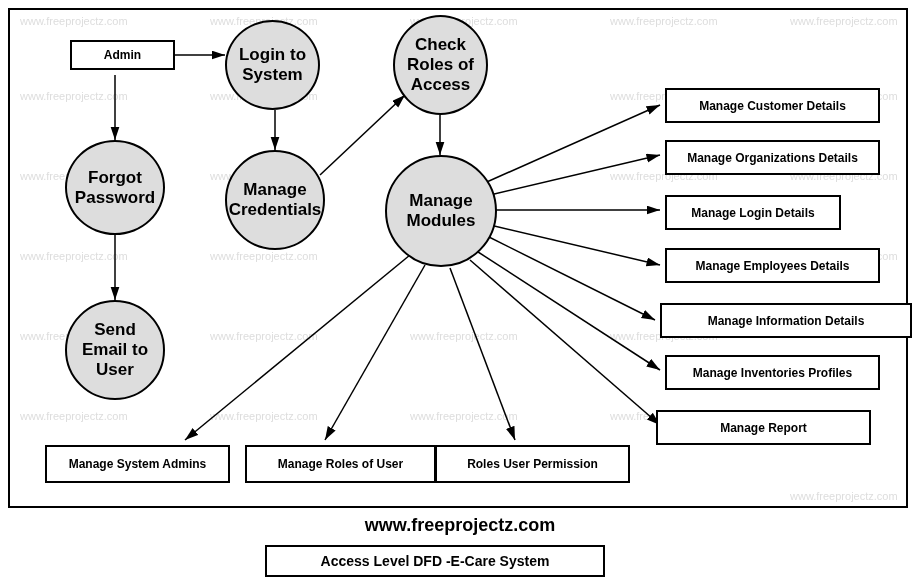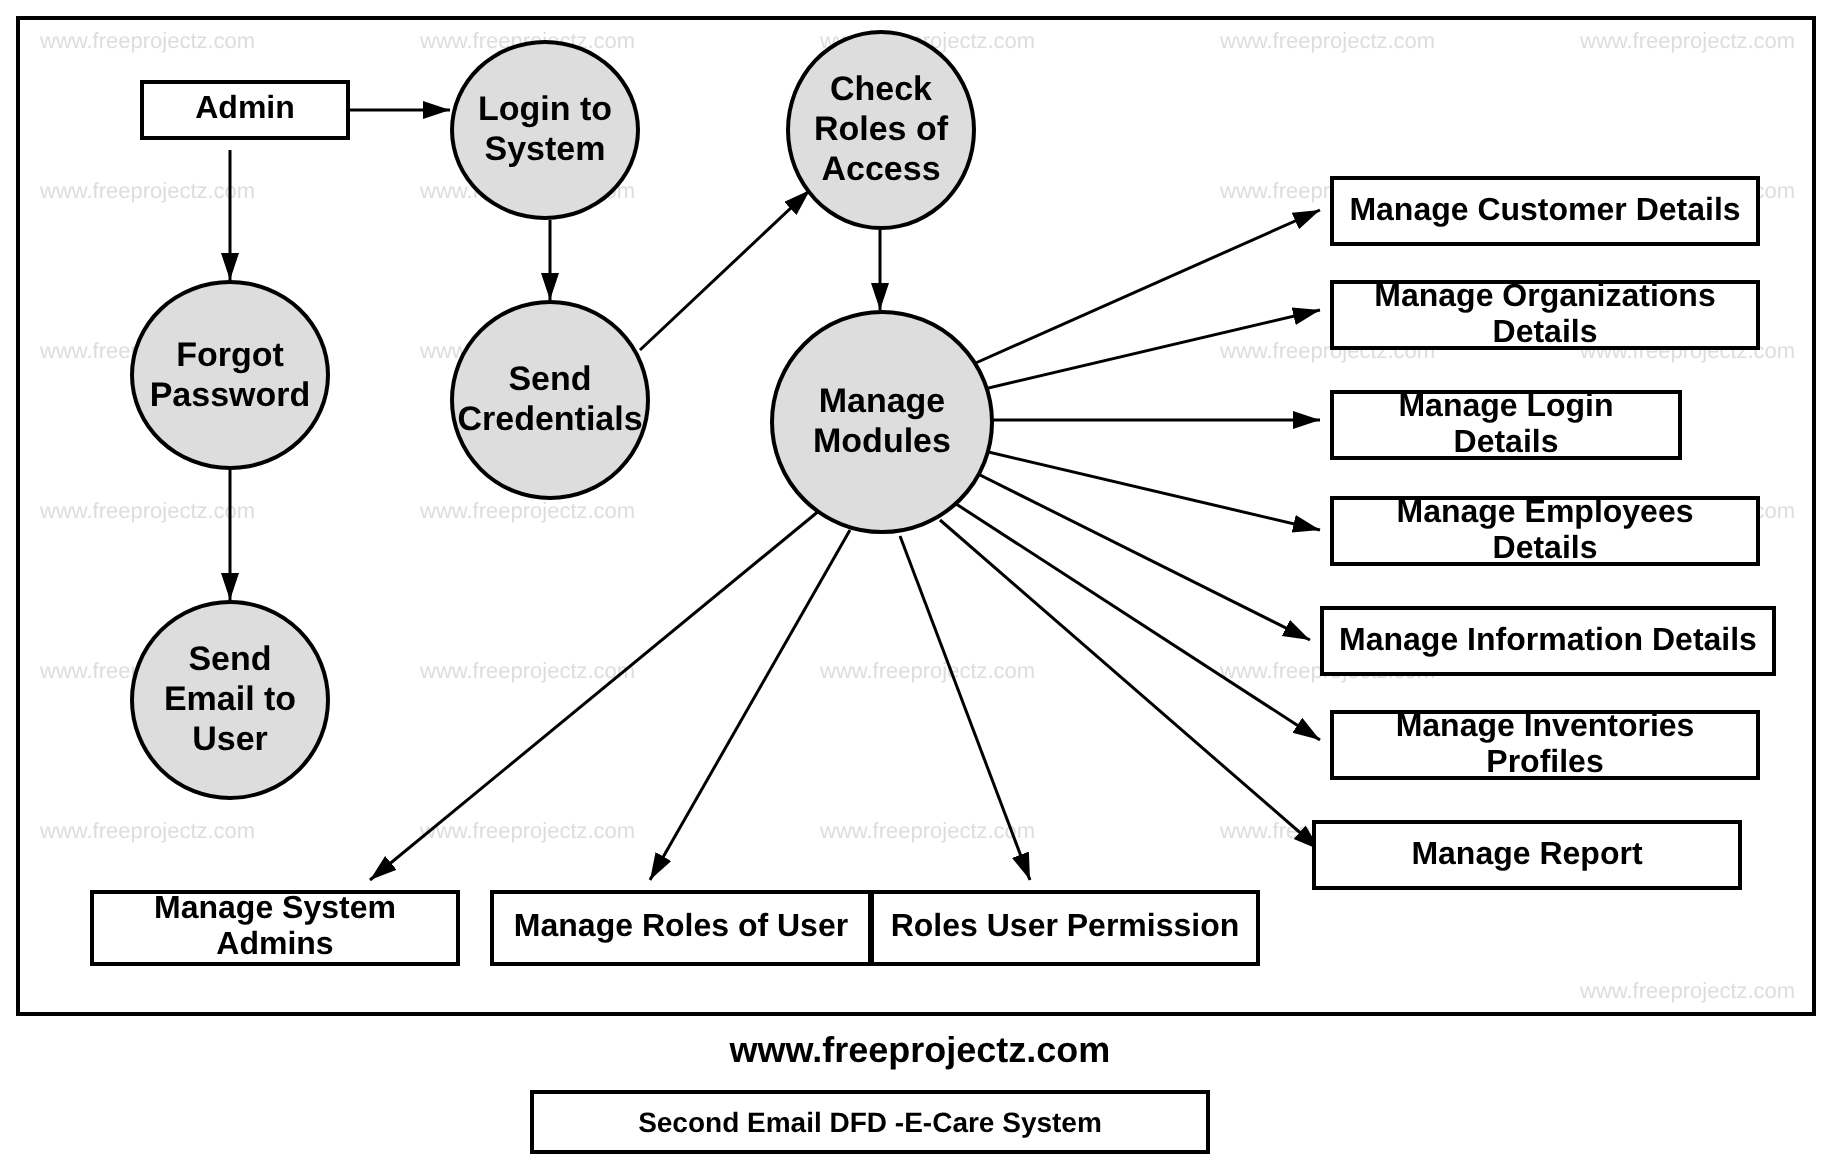--- a/index.html
+++ b/index.html
@@ -39,21 +39,21 @@
       padding: 5px;
     }
     .rect {
       position: absolute;
       background: #fff;
       border: 2px solid #000;
       display: flex;
       align-items: center;
       justify-content: center;
       text-align: center;
-      font-size: 16px;
+      font-size: 12px;
       font-weight: bold;
       padding: 4px;
     }
     .title-rect {
       position: absolute;
       background: #fff;
       border: 2px solid #000;
       display: flex;
       align-items: center;
       justify-content: center;
@@ -150,21 +150,21 @@
 
   <div class="circle" style="left:383px;top:5px;width:95px;height:100px">
     <span>Check Roles of Access</span>
   </div>
 
   <div class="circle" style="left:55px;top:130px;width:100px;height:95px">
     <span>Forgot Password</span>
   </div>
 
   <div class="circle" style="left:215px;top:140px;width:100px;height:100px">
-    <span>Send Credentials</span>
+    <span>Manage Credentials</span>
   </div>
 
   <div class="circle" style="left:375px;top:145px;width:112px;height:112px">
     <span>Manage Modules</span>
   </div>
 
   <div class="circle" style="left:55px;top:290px;width:100px;height:100px">
     <span>Send Email to User</span>
   </div>
 
@@ -173,21 +173,21 @@
   </div>
   <div class="rect" style="left:655px;top:130px;width:215px;height:35px">
     <span>Manage Organizations Details</span>
   </div>
   <div class="rect" style="left:655px;top:185px;width:176px;height:35px">
     <span>Manage Login Details</span>
   </div>
   <div class="rect" style="left:655px;top:238px;width:215px;height:35px">
     <span>Manage Employees Details</span>
   </div>
-  <div class="rect" style="left:650px;top:293px;width:228px;height:35px">
+  <div class="rect" style="left:650px;top:293px;width:252px;height:35px">
     <span>Manage Information Details</span>
   </div>
   <div class="rect" style="left:655px;top:345px;width:215px;height:35px">
     <span>Manage Inventories Profiles</span>
   </div>
   <div class="rect" style="left:646px;top:400px;width:215px;height:35px">
     <span>Manage  Report</span>
   </div>
 
   <div class="rect" style="left:35px;top:435px;width:185px;height:38px">
@@ -198,14 +198,14 @@
   </div>
   <div class="rect" style="left:425px;top:435px;width:195px;height:38px">
     <span>Roles User Permission</span>
   </div>
 
 </div>
 
 <div class="footer-text" style="left:310px;top:515px;width:300px">www.freeprojectz.com</div>
 
 <div class="title-rect" style="left:265px;top:545px;width:340px;height:32px">
-  <span>Second Email DFD -E-Care System</span>
+  <span>Access Level DFD -E-Care System</span>
 </div>
 
 </body></html>

